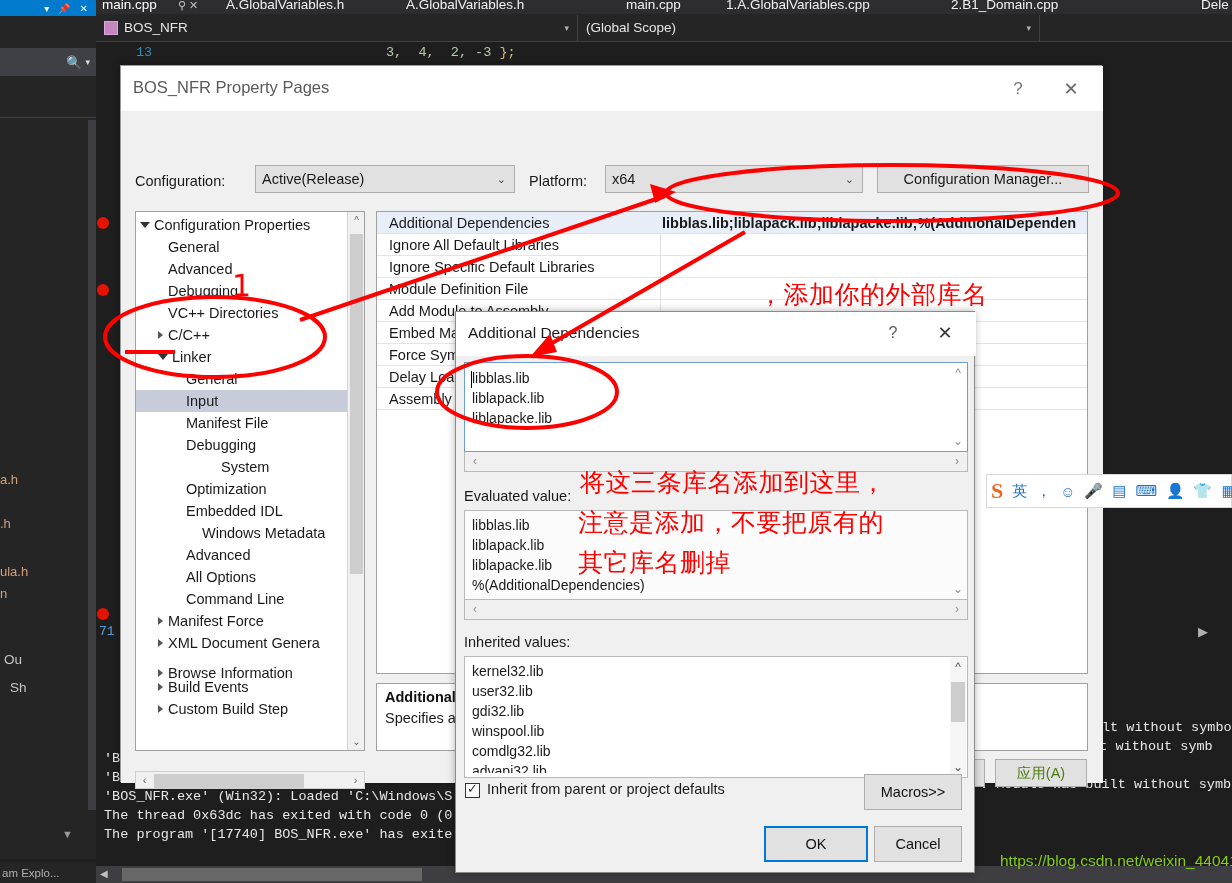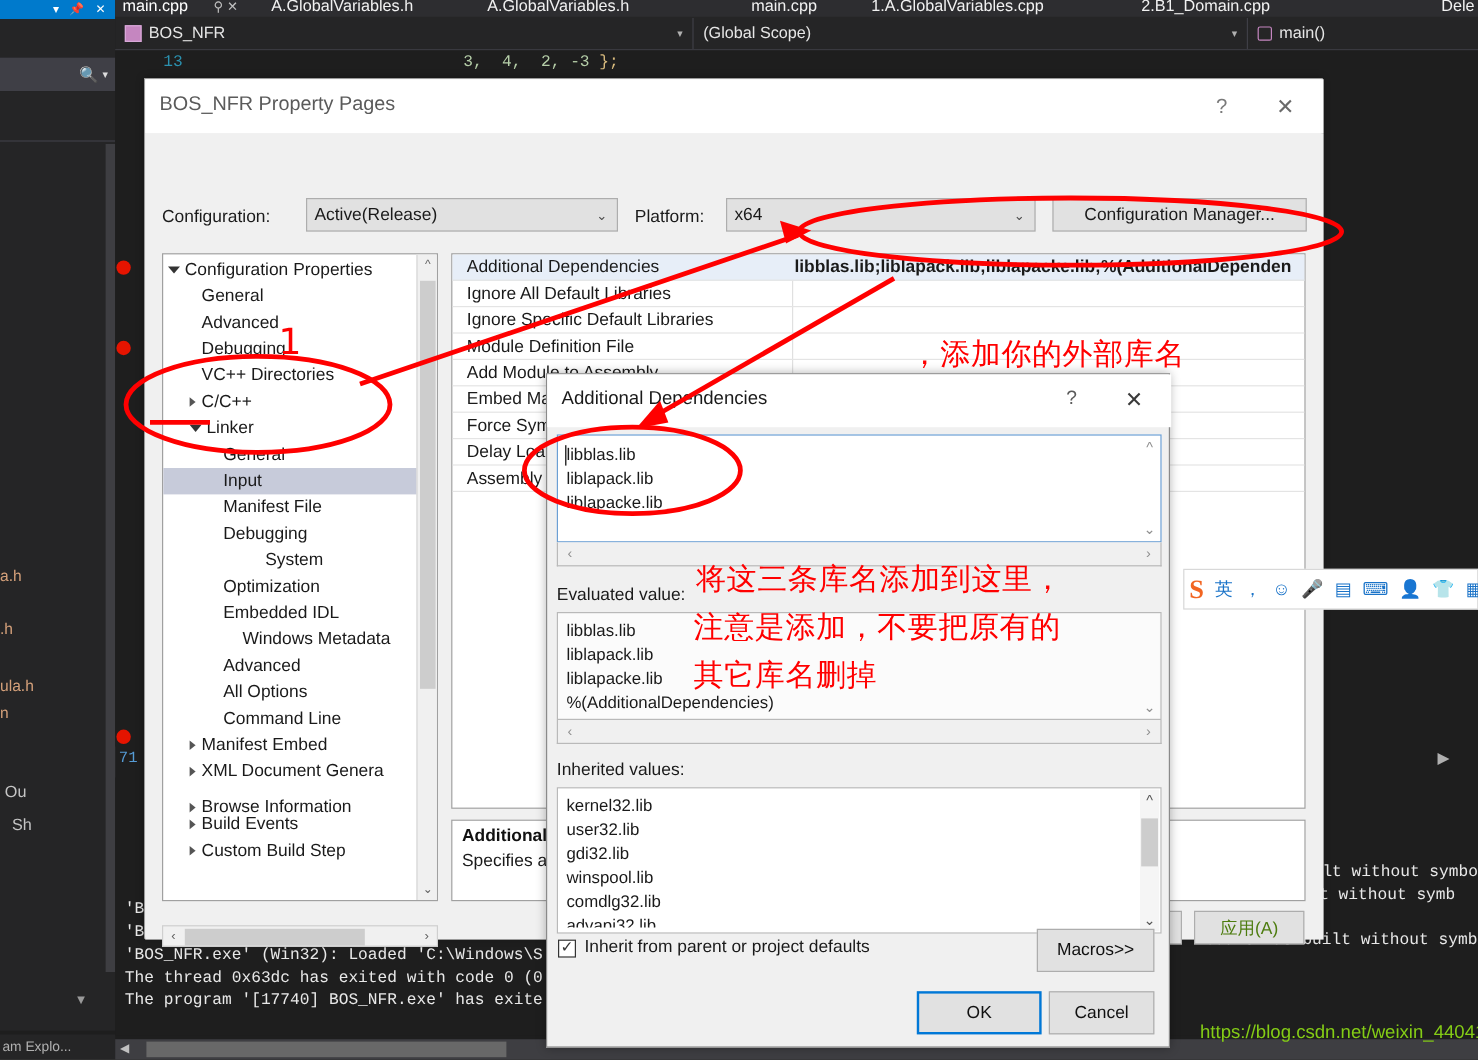--- a/index.html
+++ b/index.html
@@ -405,24 +405,20 @@
   <div class="vs-navbar">
     <div class="vs-nav-box" style="width:482px;">
       <span class="vs-proj-icon"></span>
       <span>BOS_NFR</span>
       <span class="vs-caret">▾</span>
     </div>
     <div class="vs-nav-box" style="width:462px;">
       <span>(Global Scope)</span>
       <span class="vs-caret">▾</span>
     </div>
-    <div class="vs-nav-box" style="width:190px;border-right:none;">
-      <span class="vs-cube"></span>
-      <span>main()</span>
-    </div>
   </div>
 
   <div class="vs-editor">
     <div class="vs-gutter-num" style="left:40px;top:3px;">13</div>
     <div class="vs-code" style="left:290px;top:3px;"><span class="c-num">3,  4,  2, -3</span> <span class="c-op">}</span><span class="c-op">;</span></div>
   </div>
 
   <div class="vs-breakpoint" style="left:97px;top:217px;"></div>
   <div class="vs-breakpoint" style="left:97px;top:284px;"></div>
   <div class="vs-breakpoint" style="left:97px;top:608px;"></div>
@@ -561,21 +557,21 @@
               <span>All Options</span>
             </div>
             <div class="tree-row" style="top: 376px;">
               <span style="display: inline-block; width: 40px;"></span>
               <span style="display: inline-block; width: 10px;"></span>
               <span>Command Line</span>
             </div>
             <div class="tree-row" style="top: 398px;">
               <span style="display: inline-block; width: 22px;"></span>
               <span class="tri-closed"></span>
-              <span>Manifest Embed</span>
+              <span>Manifest Force</span>
             </div>
             <div class="tree-row" style="top: 420px;">
               <span style="display: inline-block; width: 22px;"></span>
               <span class="tri-closed"></span>
               <span>XML Document Genera</span>
             </div>
             <div class="tree-row" style="top: 432px; margin-top: 18px;">
               <span style="display: inline-block; width: 22px;"></span>
               <span class="tri-closed"></span>
               <span>Browse Information</span>

